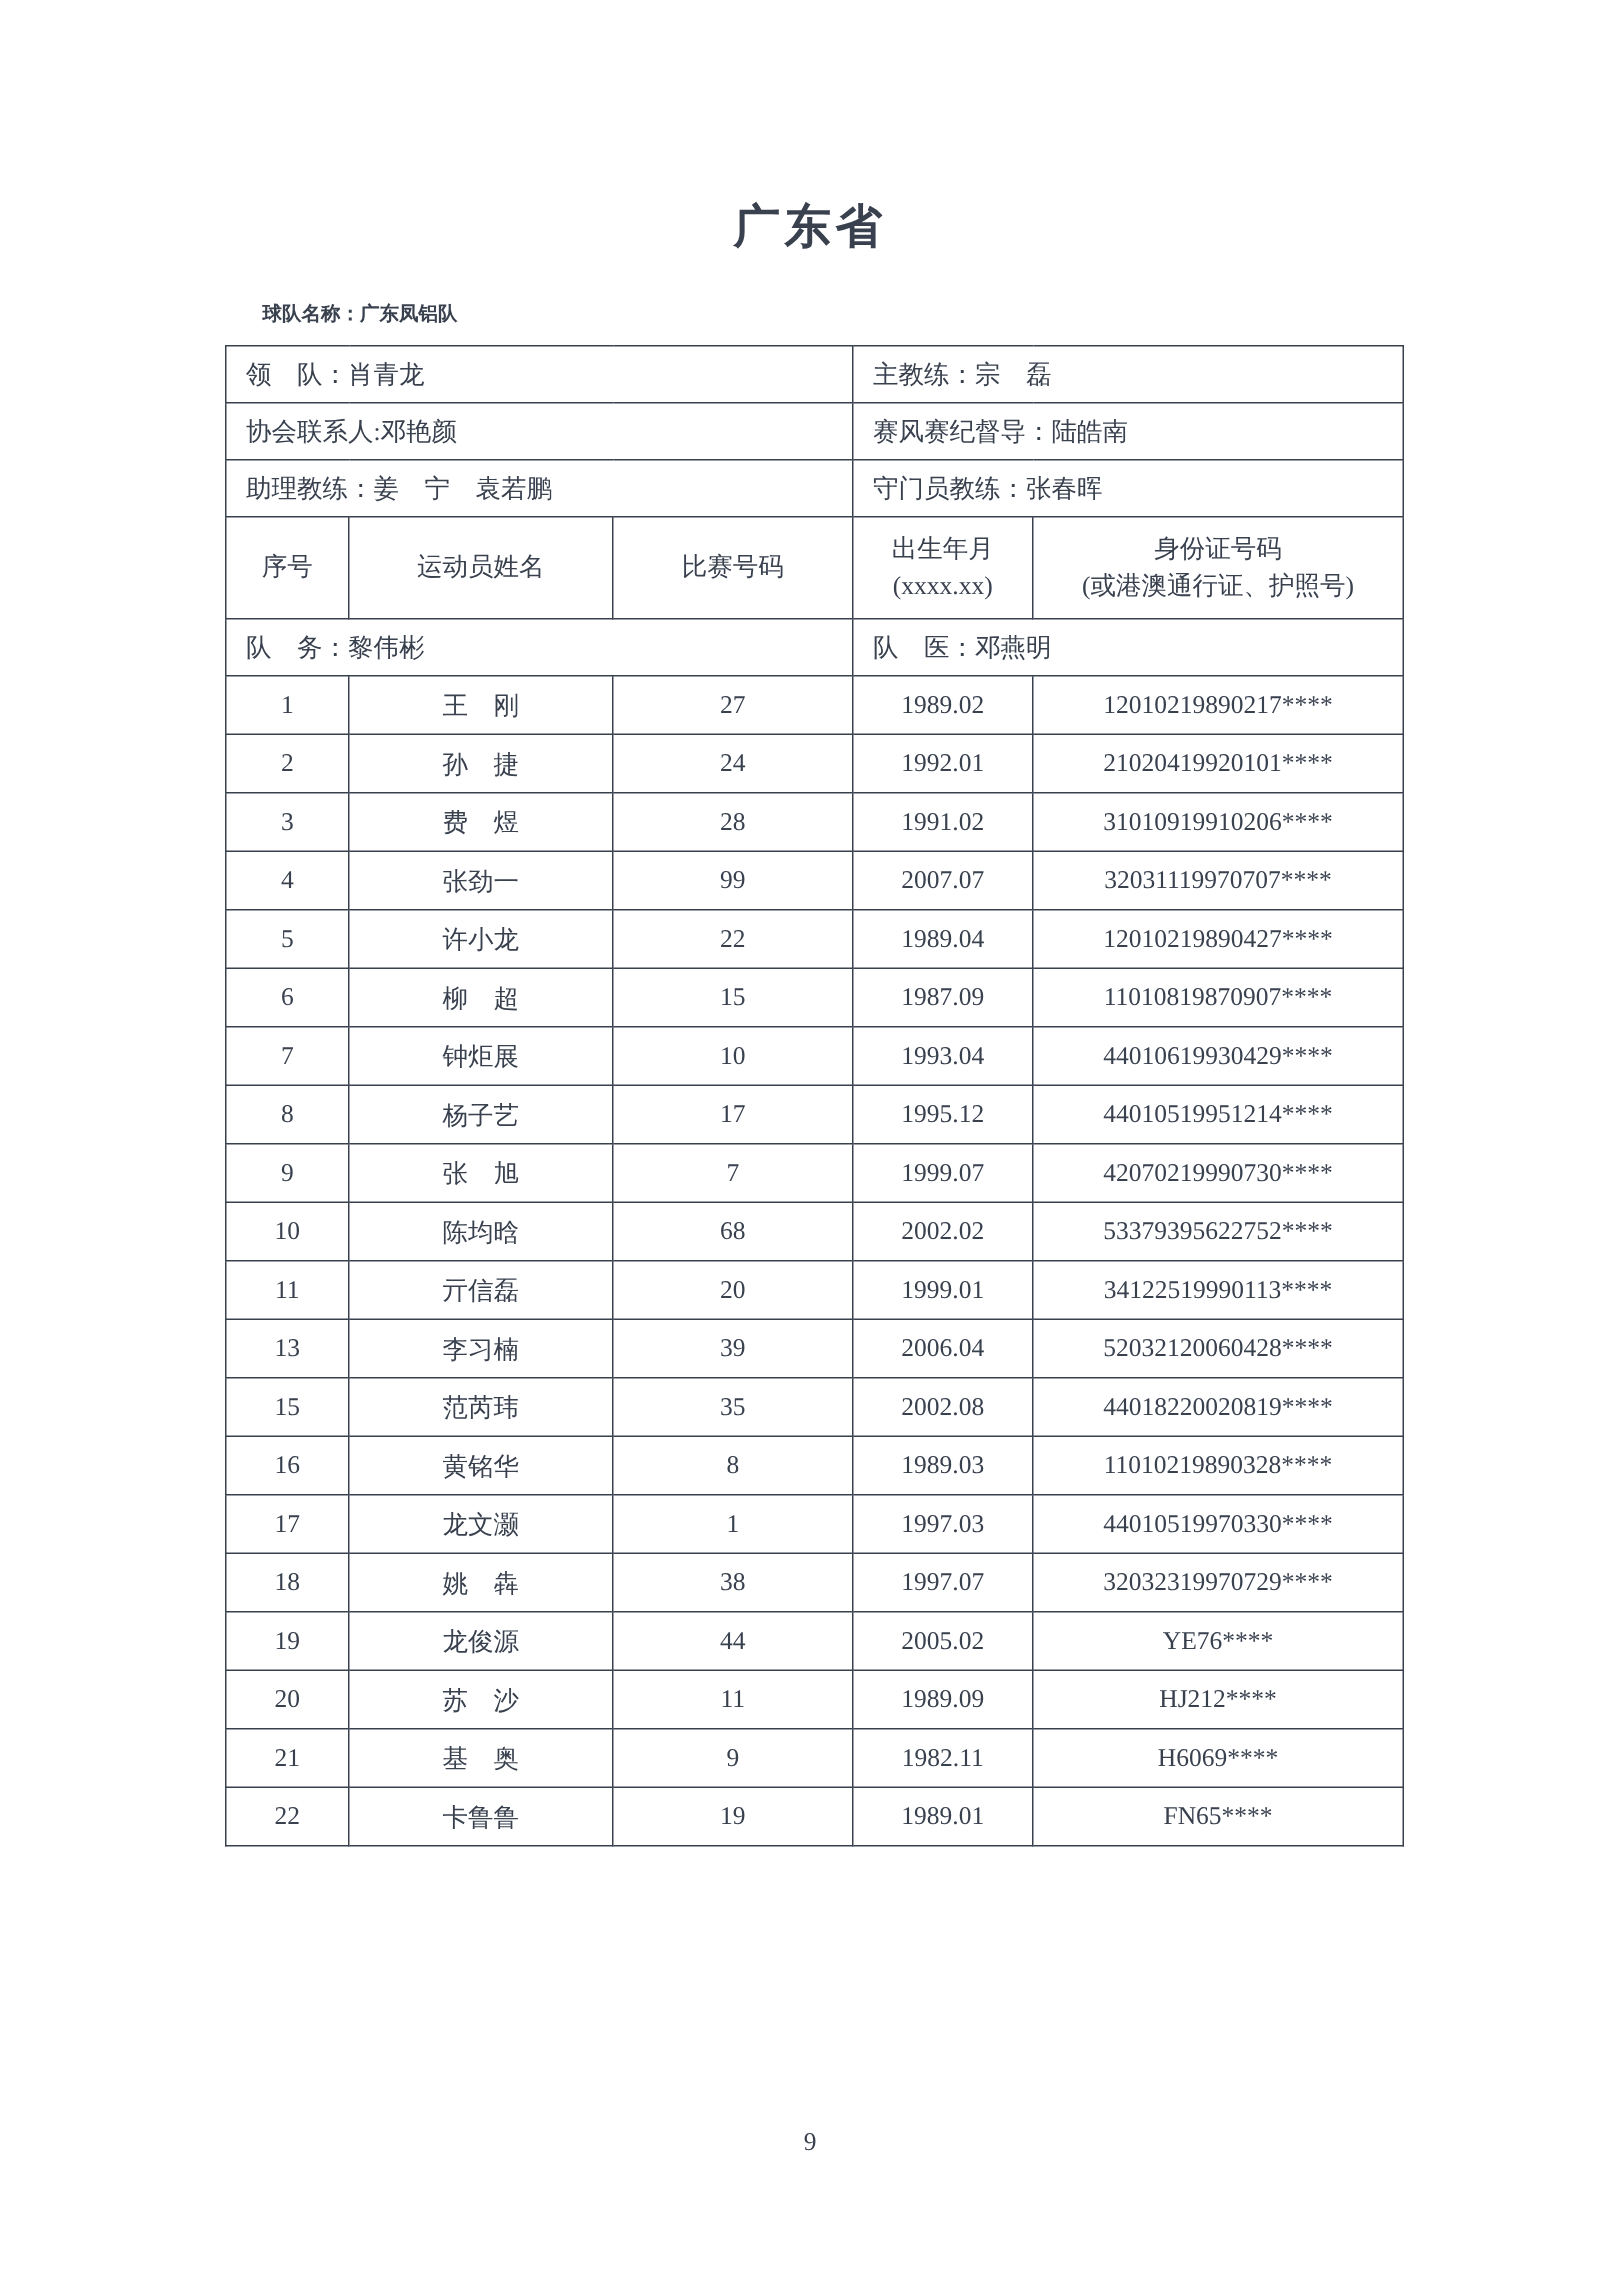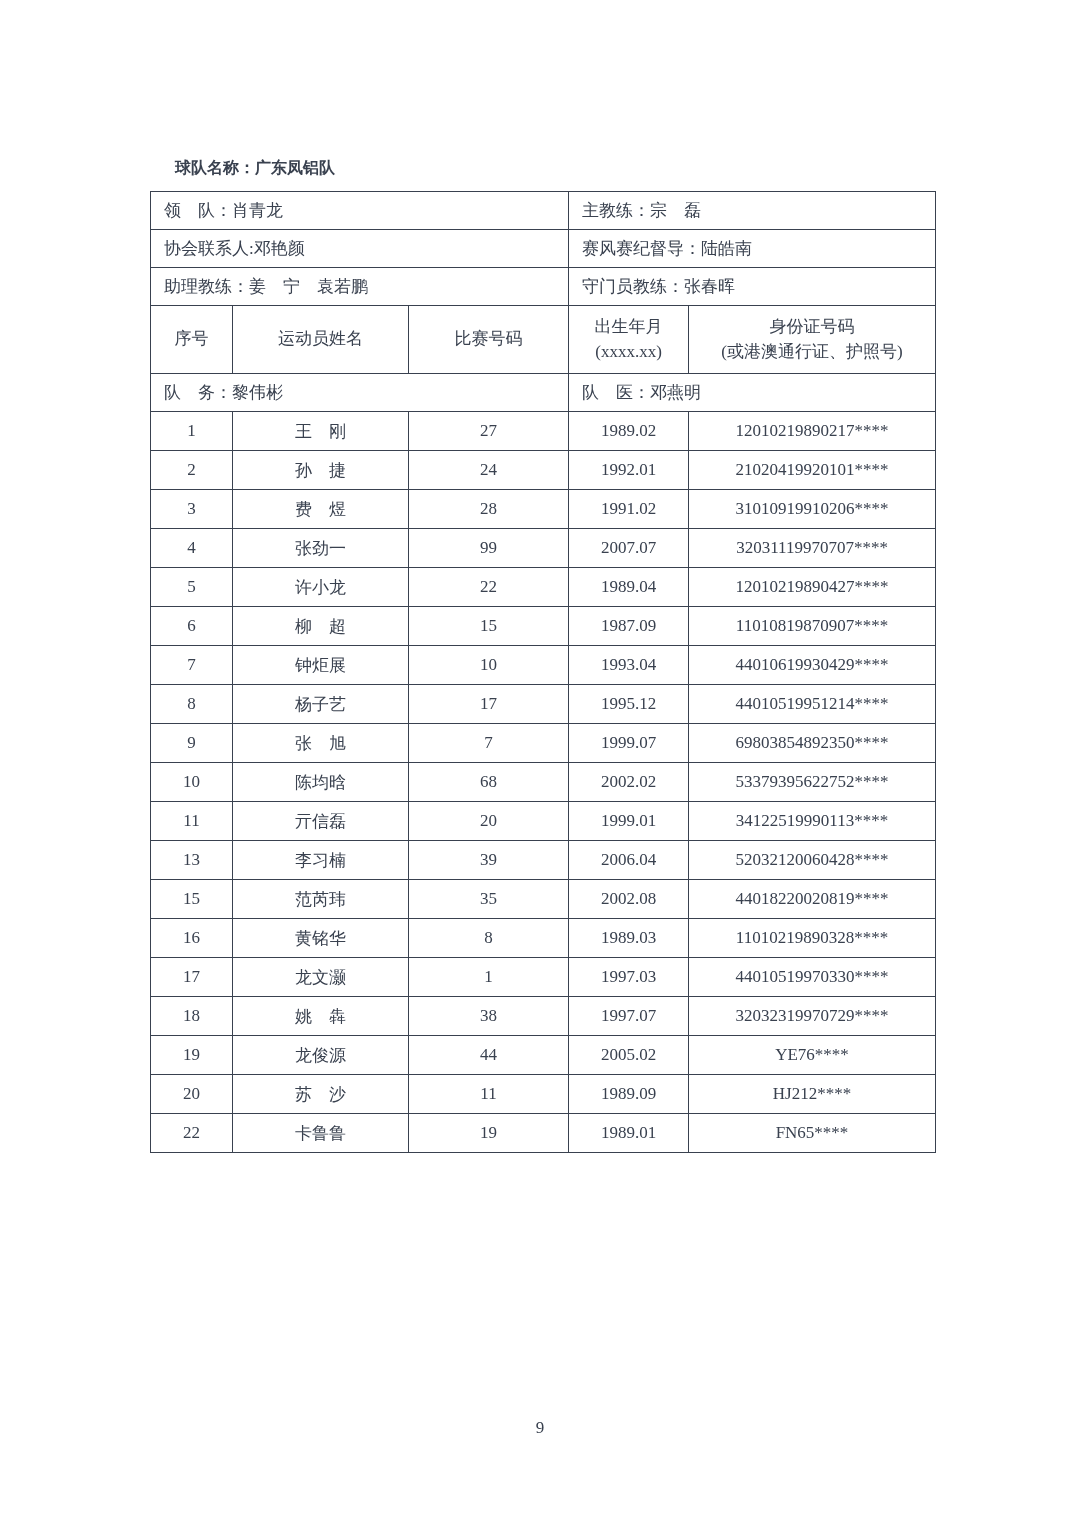--- a/index.html
+++ b/index.html
@@ -22,21 +22,21 @@
   }
   .title{
     margin:0;
     text-align:center;
     font-size:31px;
     font-weight:bold;
     letter-spacing:3px;
   }
   .team-label{
     margin:28px 0 12px 175px;
-    font-size:16px;
+    font-size:13px;
     font-weight:bold;
   }
   table.roster{
     margin-left:150px;
     width:785px;
     border-collapse:collapse;
     table-layout:fixed;
     border-radius:28px;
   }
   table.roster td, table.roster th{
@@ -71,20 +71,21 @@
     width:100%;
     text-align:center;
     font-size:17px;
   }
 </style>
 </head>
 <body>
 
 <div class="page">
 
+  <h1 class="title">广东省</h1>
 
   <div class="team-label">球队名称：广东凤铝队</div>
 
   <table class="roster">
     <colgroup>
       <col style="width:82px">
       <col style="width:176px">
       <col style="width:160px">
       <col style="width:120px">
       <col style="width:247px">
@@ -169,21 +170,21 @@
           <td class="data-cell">杨子艺</td>
           <td class="data-cell">17</td>
           <td class="data-cell">1995.12</td>
           <td class="data-cell">44010519951214****</td>
         </tr>
         <tr>
           <td class="data-cell">9</td>
           <td class="data-cell">张　旭</td>
           <td class="data-cell">7</td>
           <td class="data-cell">1999.07</td>
-          <td class="data-cell">69803854892350****</td>
+          <td class="data-cell">42070219990730****</td>
         </tr>
         <tr>
           <td class="data-cell">10</td>
           <td class="data-cell">陈均晗</td>
           <td class="data-cell">68</td>
           <td class="data-cell">2002.02</td>
           <td class="data-cell">53379395622752****</td>
         </tr>
         <tr>
           <td class="data-cell">11</td>
@@ -235,20 +236,27 @@
           <td class="data-cell">YE76****</td>
         </tr>
         <tr>
           <td class="data-cell">20</td>
           <td class="data-cell">苏　沙</td>
           <td class="data-cell">11</td>
           <td class="data-cell">1989.09</td>
           <td class="data-cell">HJ212****</td>
         </tr>
         <tr>
+          <td class="data-cell">21</td>
+          <td class="data-cell">基　奥</td>
+          <td class="data-cell">9</td>
+          <td class="data-cell">1982.11</td>
+          <td class="data-cell">H6069****</td>
+        </tr>
+        <tr>
           <td class="data-cell">22</td>
           <td class="data-cell">卡鲁鲁</td>
           <td class="data-cell">19</td>
           <td class="data-cell">1989.01</td>
           <td class="data-cell">FN65****</td>
         </tr>
       </tbody>
   </table>
 
   <div class="page-number">9</div>

